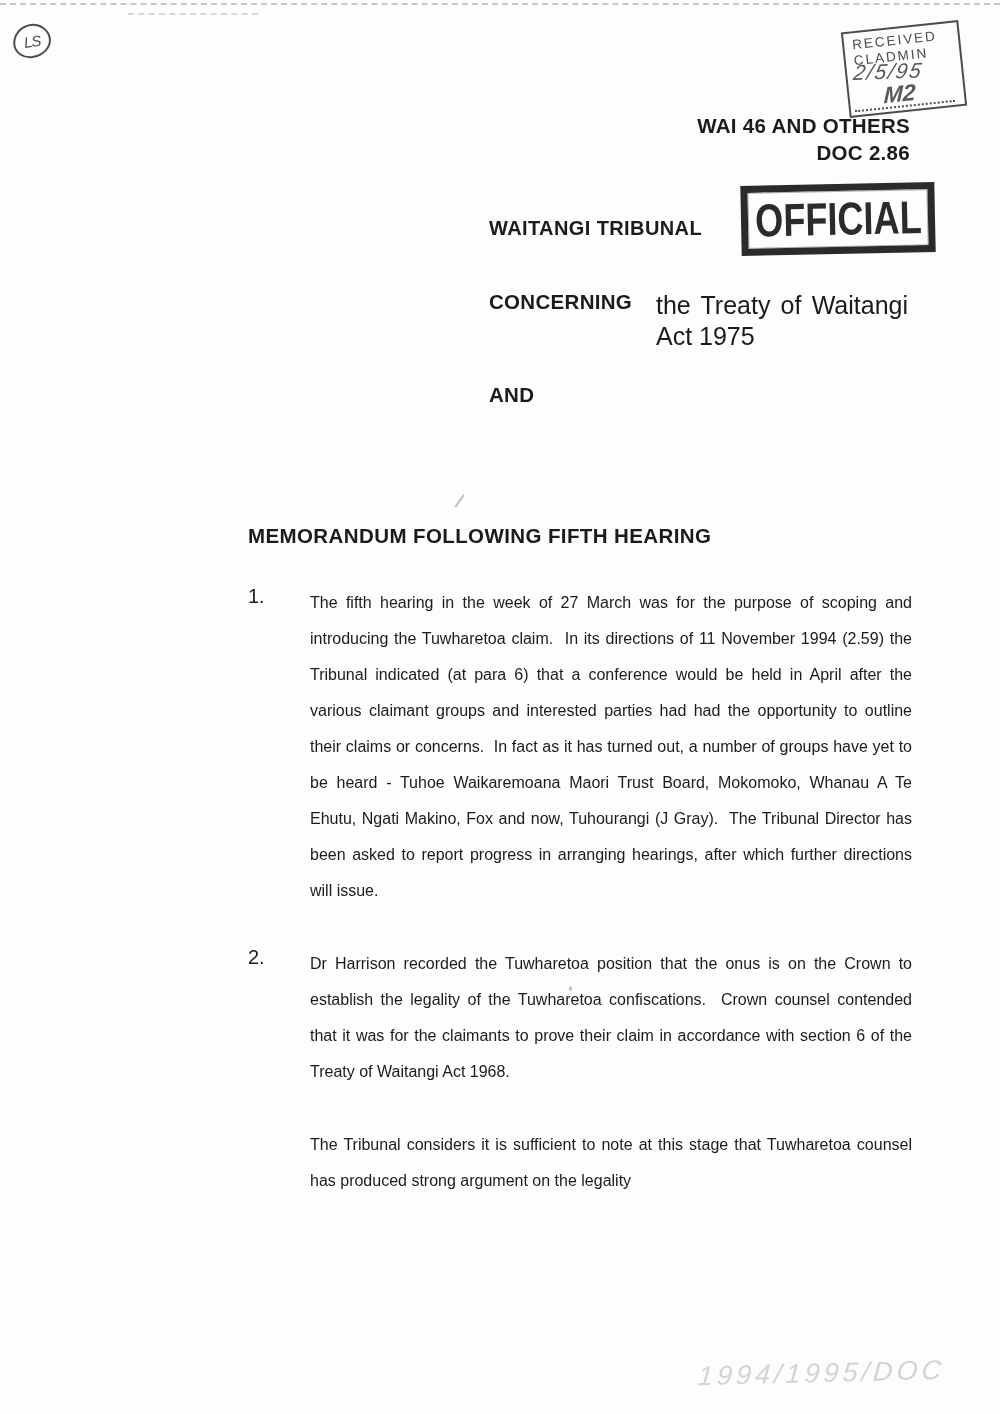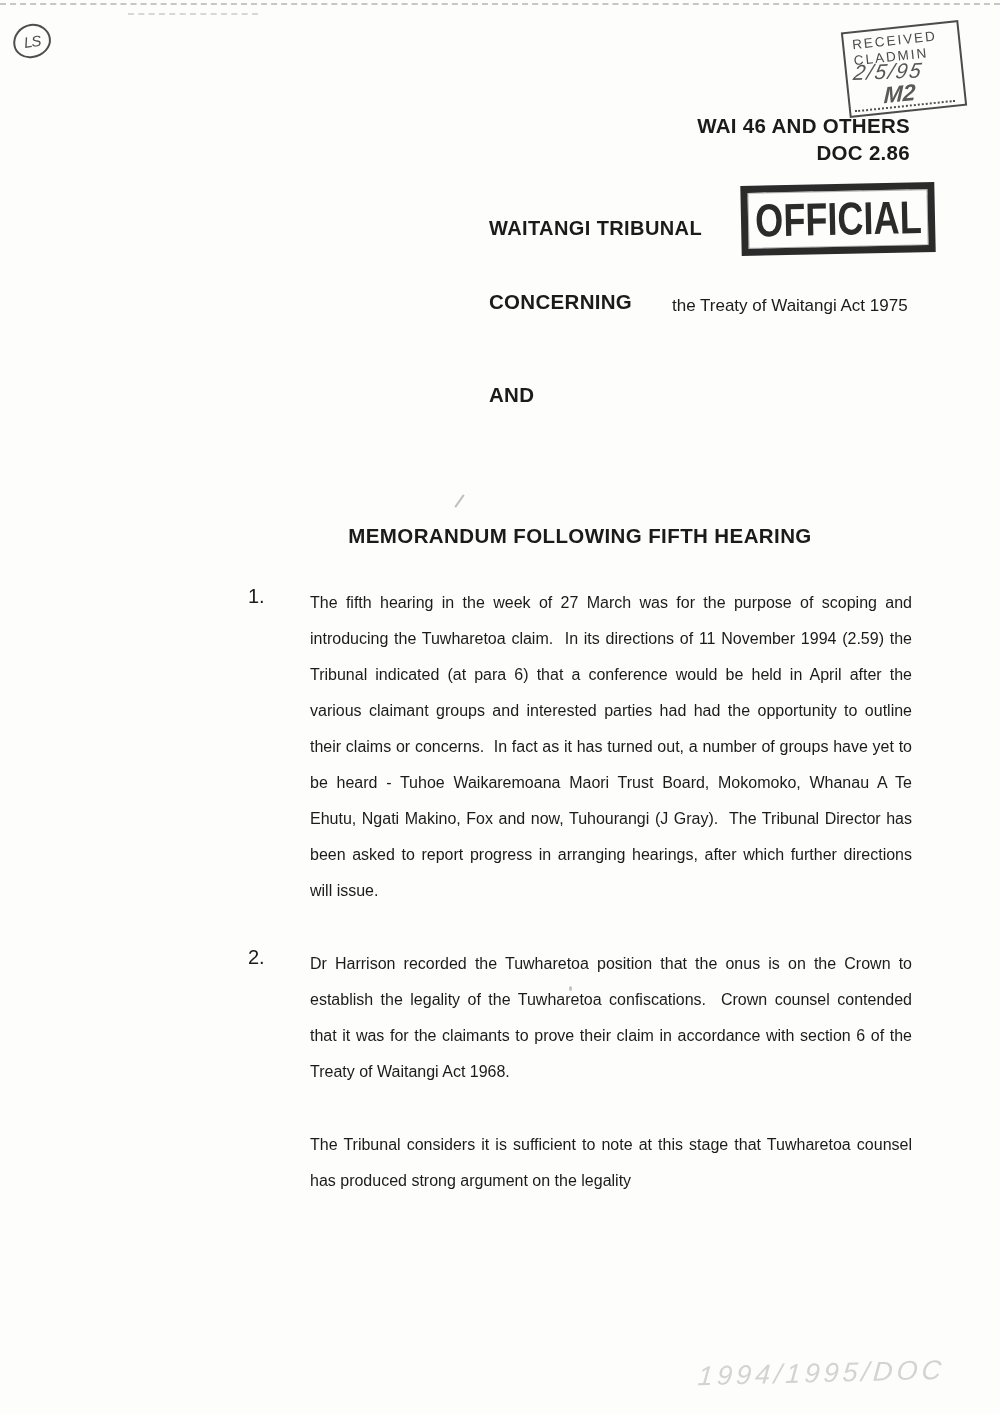--- a/index.html
+++ b/index.html
@@ -152,36 +152,36 @@
   
   .recital-label {
     position: absolute;
     left: 489px;
     font-weight: bold;
     font-size: 20.5px;
     letter-spacing: 0.3px;
   }
   .recital-text {
     position: absolute;
-    left: 672px;
+    left: 656px;
     width: 252px;
-    font-size: 17px;
+    font-size: 25px;
     line-height: 31px;
     text-align: justify;
     text-justify: inter-word;
   }
   .recital-1 { top: 290px; }
   .recital-2 { top: 383px; }
 
   
   .memo-heading {
     position: absolute;
     top: 524px; left: 248px;
     width: 664px;
-    text-align: center;
+    text-align: left;
     font-weight: bold;
     font-size: 20.5px;
     letter-spacing: 0.4px;
   }
 
   
   .body-block {
     position: absolute;
     top: 585px; left: 248px;
     width: 664px;

